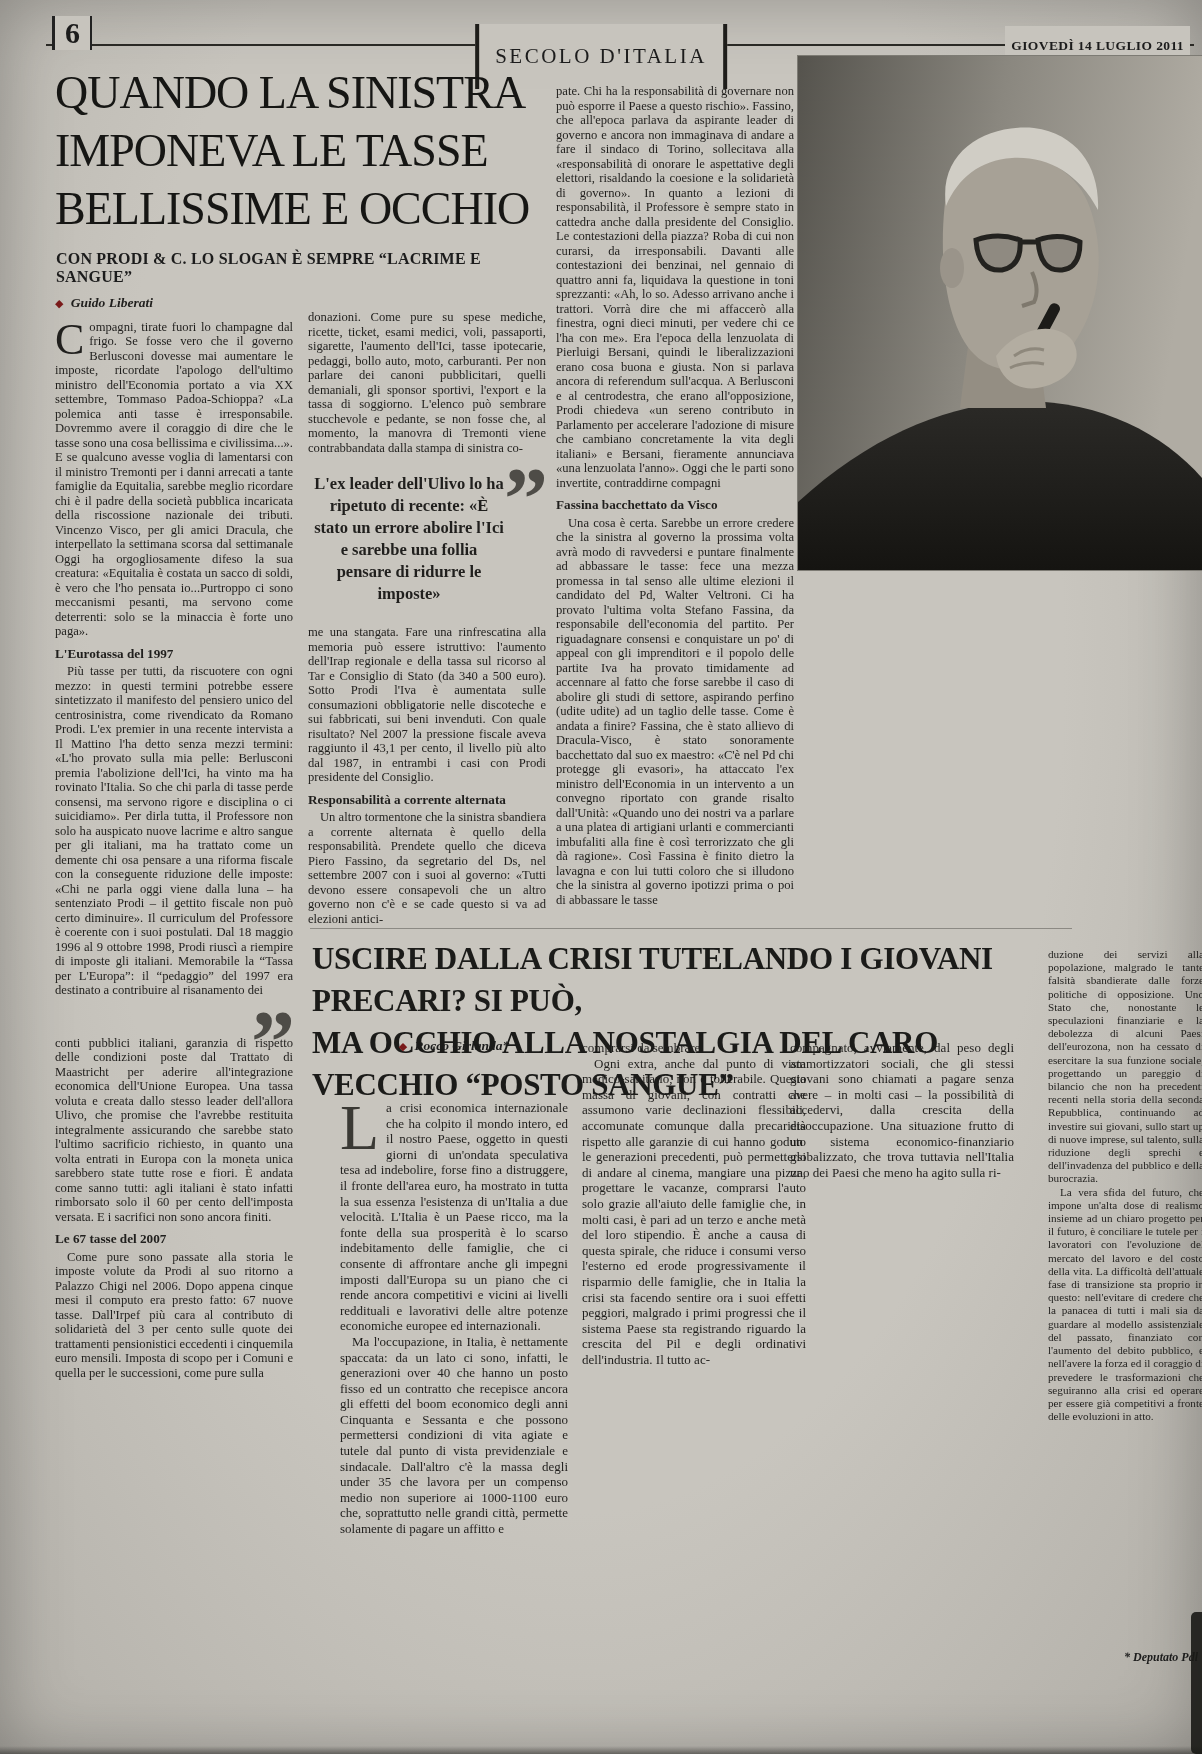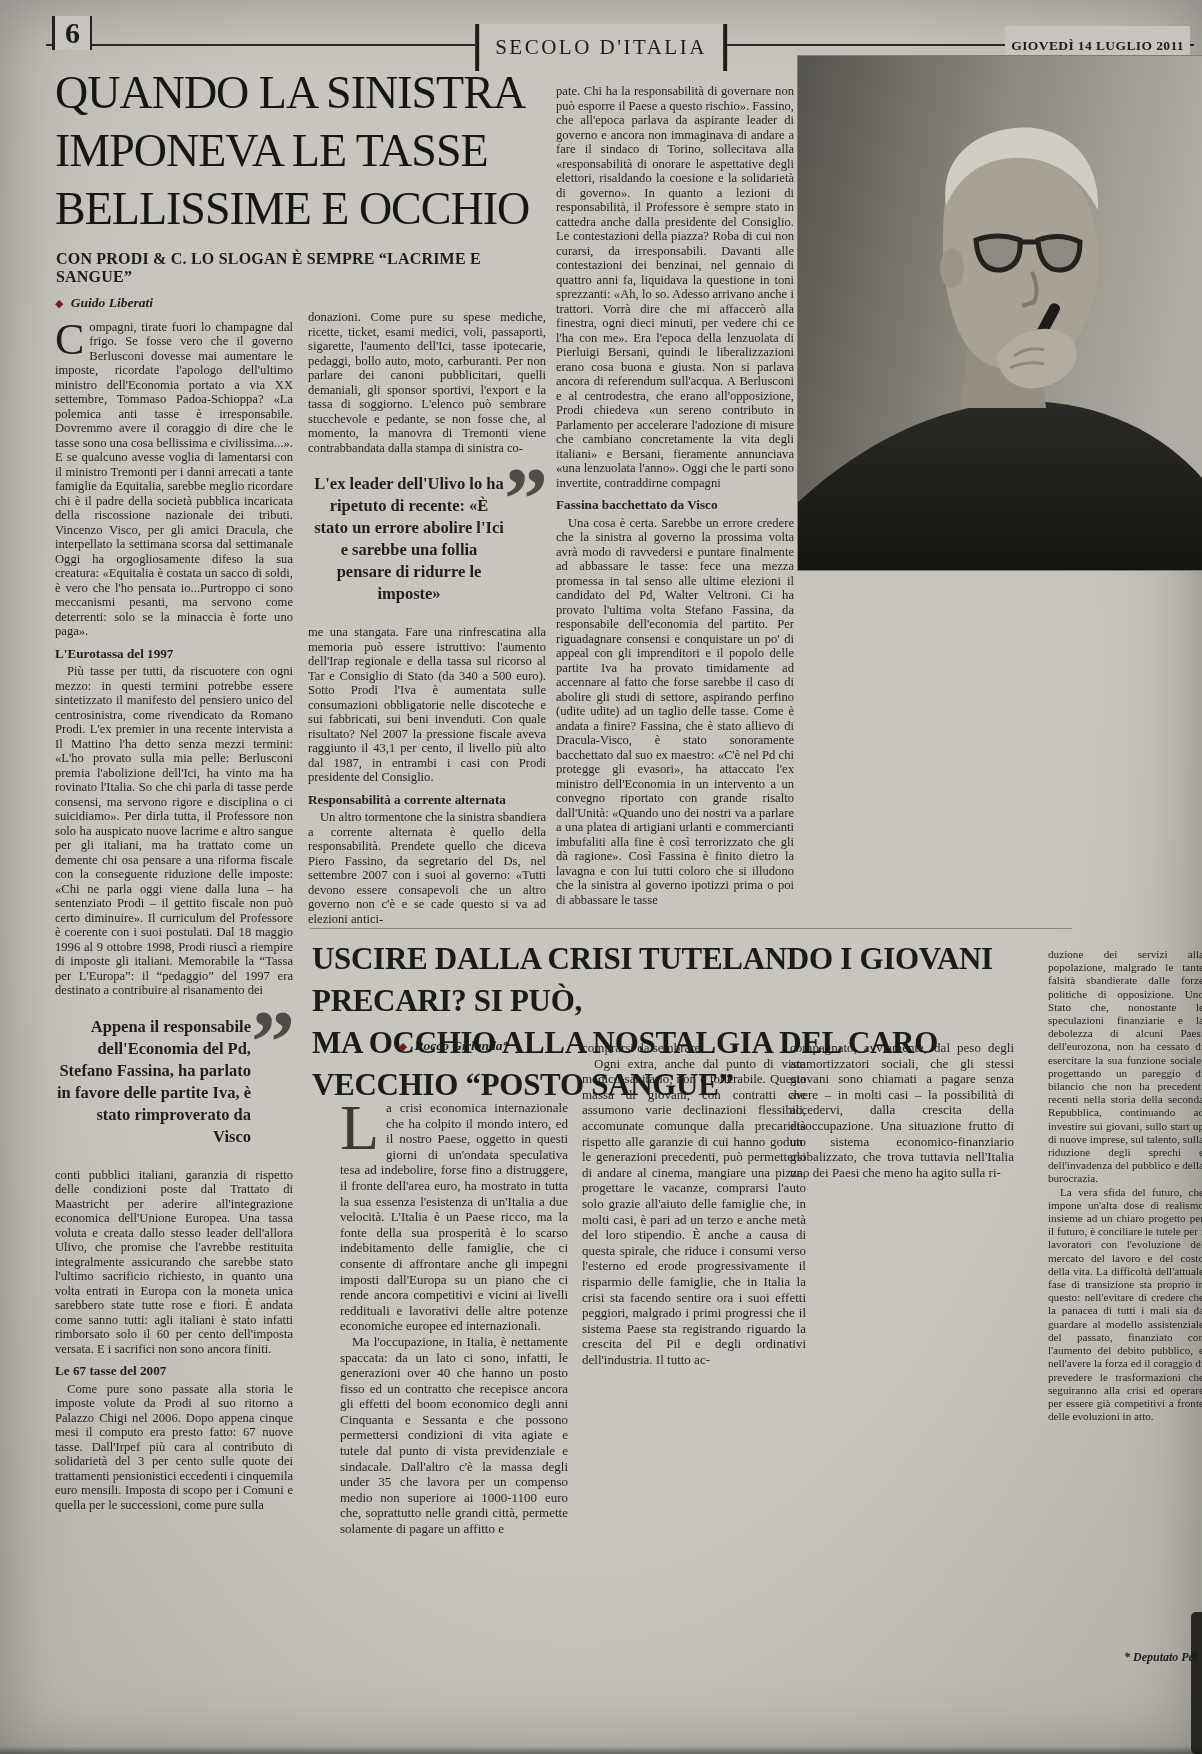--- a/index.html
+++ b/index.html
@@ -13,21 +13,21 @@
   }
   
   .hrule { position:absolute; left:46px; right:8px; top:44px; height:2px; background:#2a2925; }
   .pagenum {
     position:absolute; left:52px; top:16px; font-size:30px; font-weight:700;
     background:#c7c4bd; padding:0 10px; border-left:3px solid #222; border-right:2px solid #222;
   }
   .masthead {
     position:absolute; left:50%; top:24px; transform:translateX(-50%);
     font-size:21px; letter-spacing:2.5px; font-weight:400; white-space:nowrap;
-    background:#c7c4bd; padding:11px 16px;
+    background:#c7c4bd; padding:20px 16px;
     border-left:4px solid #1e1d1a; border-right:4px solid #1e1d1a;
   }
   .issue-date {
     position:absolute; right:12px; top:26px; font-size:13.5px; font-weight:700;
     letter-spacing:.4px; background:#c7c4bd; padding:12px 6px;
   }
   
   .a1-head { position:absolute; left:55px; top:64px; width:505px; font-size:46px; line-height:58px; font-weight:400; letter-spacing:-1px; color:#161614; }
   .a1-head span { display:block; }
   .a1-kicker { position:absolute; left:56px; top:250px; width:480px; font-size:16px; font-weight:700; letter-spacing:.2px; }
@@ -89,21 +89,20 @@
         <span class="diamond">◆</span>
         <span>Guido Liberati</span>
       </div>
       <div class="blocks dc">
           <p>Compagni, tirate fuori lo champagne dal frigo. Se fosse vero che il governo Berlusconi dovesse mai aumentare le imposte, ricordate l'apologo dell'ultimo ministro dell'Economia portato a via XX settembre, Tommaso Padoa-Schioppa? «La polemica anti tasse è irresponsabile. Dovremmo avere il coraggio di dire che le tasse sono una cosa bellissima e civilissima...». E se qualcuno avesse voglia di lamentarsi con il ministro Tremonti per i danni arrecati a tante famiglie da Equitalia, sarebbe meglio ricordare chi è il padre della società pubblica incaricata della riscossione nazionale dei tributi. Vincenzo Visco, per gli amici Dracula, che interpellato la settimana scorsa dal settimanale Oggi ha orgogliosamente difeso la sua creatura: «Equitalia è costata un sacco di soldi, è vero che l'ho pensata io...Purtroppo ci sono meccanismi pesanti, ma servono come deterrenti: solo se la minaccia è forte uno paga».</p>
           <h4>L'Eurotassa del 1997</h4>
           <p>Più tasse per tutti, da riscuotere con ogni mezzo: in questi termini potrebbe essere sintetizzato il manifesto del pensiero unico del centrosinistra, come rivendicato da Romano Prodi. L'ex premier in una recente intervista a Il Mattino l'ha detto senza mezzi termini: «L'ho provato sulla mia pelle: Berlusconi premia l'abolizione dell'Ici, ha vinto ma ha rovinato l'Italia. So che chi parla di tasse perde consensi, ma servono rigore e disciplina o ci suicidiamo». Per dirla tutta, il Professore non solo ha auspicato nuove lacrime e altro sangue per gli italiani, ma ha trattato come un demente chi osa pensare a una riforma fiscale con la conseguente riduzione delle imposte: «Chi ne parla oggi viene dalla luna – ha sentenziato Prodi – il gettito fiscale non può certo diminuire». Il curriculum del Professore è coerente con i suoi postulati. Dal 18 maggio 1996 al 9 ottobre 1998, Prodi riuscì a riempire di imposte gli italiani. Memorabile la “Tassa per L'Europa”: il “pedaggio” del 1997 era destinato a contribuire al risanamento dei</p>
         </div>
       <div class="pull pull-left">
         <span class="bigquote">”</span>
-        <div>Appena il responsabile dell'Economia del Pd, Stefano Fassina, ha parlato in favore delle partite Iva, è stato rimproverato da Visco</div>
       </div>
       <div class="blocks">
           <p>conti pubblici italiani, garanzia di rispetto delle condizioni poste dal Trattato di Maastricht per aderire all'integrazione economica dell'Unione Europea. Una tassa voluta e creata dallo stesso leader dell'allora Ulivo, che promise che l'avrebbe restituita integralmente assicurando che sarebbe stato l'ultimo sacrificio richiesto, in quanto una volta entrati in Europa con la moneta unica sarebbero state tutte rose e fiori. È andata come sanno tutti: agli italiani è stato infatti rimborsato solo il 60 per cento dell'imposta versata. E i sacrifici non sono ancora finiti.</p>
           <h4>Le 67 tasse del 2007</h4>
           <p>Come pure sono passate alla storia le imposte volute da Prodi al suo ritorno a Palazzo Chigi nel 2006. Dopo appena cinque mesi il computo era presto fatto: 67 nuove tasse. Dall'Irpef più cara al contributo di solidarietà del 3 per cento sulle quote dei trattamenti pensionistici eccedenti i cinquemila euro mensili. Imposta di scopo per i Comuni e quella per le successioni, come pure sulla</p>
         </div>
     </div>
 
     <div class="col col2">
       <div class="blocks">

